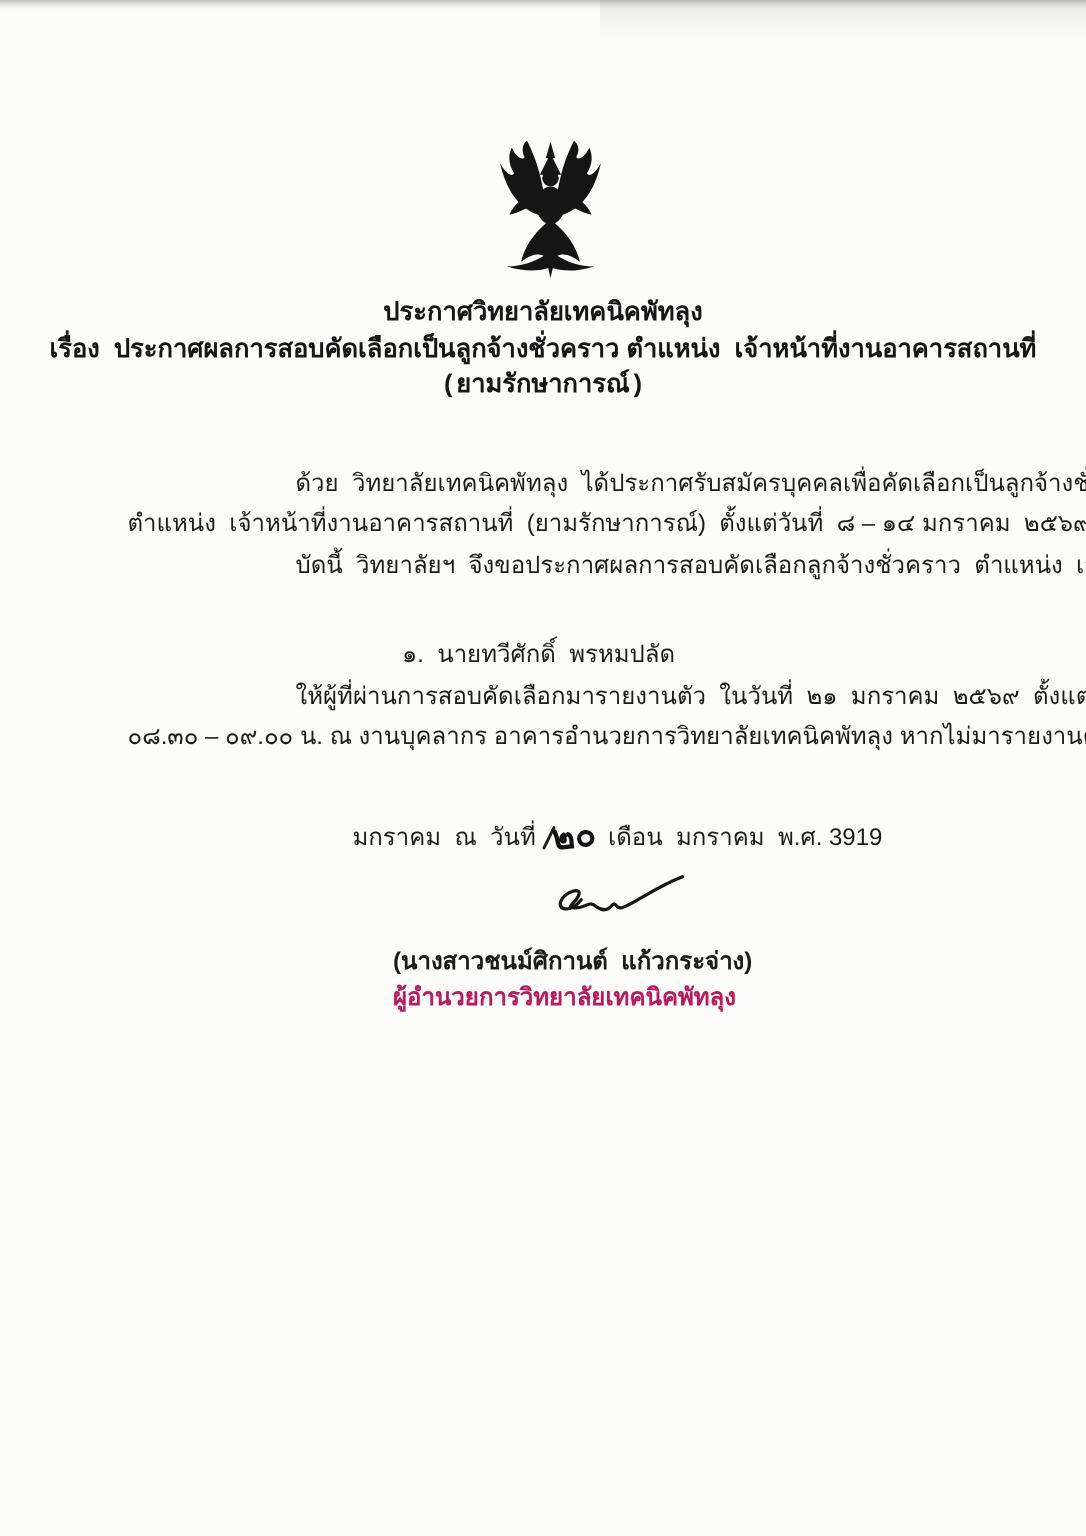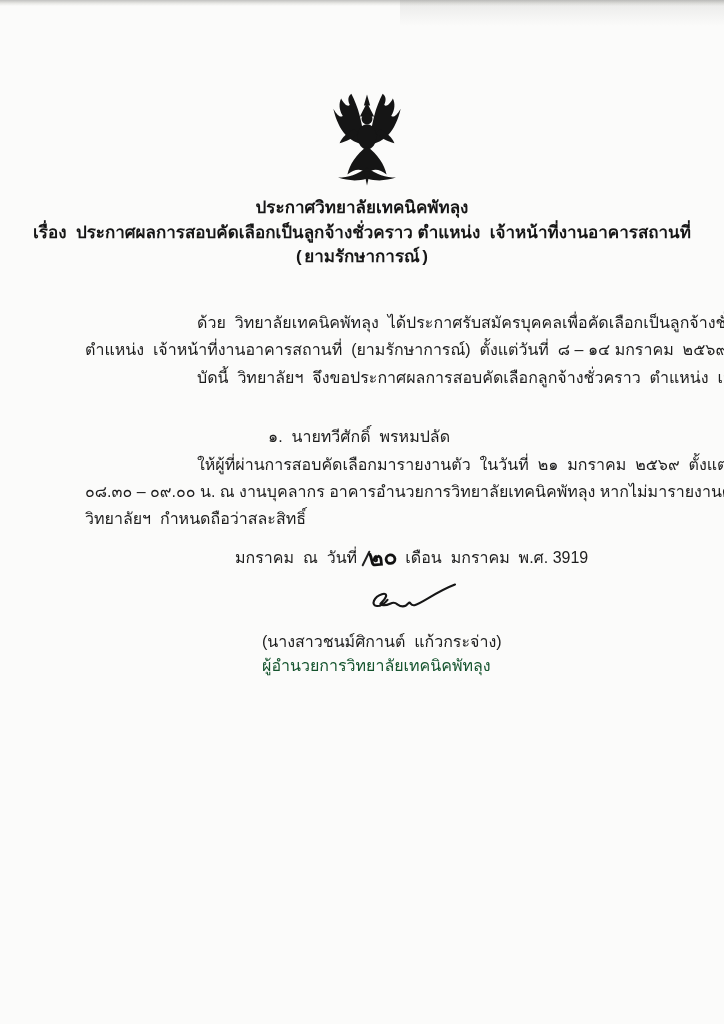--- a/index.html
+++ b/index.html
@@ -58,24 +58,24 @@
   .handwritten{
     display:inline-block;font-size:23px;font-weight:bold;
     transform:rotate(-6deg);margin:0 8px 0 0;position:relative;top:2px;
     color:#111;
   }
   .sig-squiggle{
     position:absolute;top:580px;left:356px;width:108px;height:36px;
   }
   .sig-squiggle svg{width:100%;height:100%;}
   .sig-block{
-    position:absolute;top:630px;left:262px;width:228px;text-align:center;
+    position:absolute;top:630px;left:262px;width:228px;text-align:center;font-weight:bold;
   }
   .sig-name{font-size:16px;line-height:24px;white-space:pre;color:#1c1c1c;}
-  .sig-title{font-size:16px;line-height:24px;white-space:pre;color:#14532d;}
+  .sig-title{font-size:16px;line-height:24px;white-space:pre;color:#be185d;}
 </style>
 </head>
 <body>
 
 <div class="page">
   <div class="scan-edge-top"></div>
   <div class="scan-shade-tr"></div>
 
   <div class="emblem">
     <svg viewBox="0 0 120 120" xmlns="http://www.w3.org/2000/svg">
@@ -101,21 +101,20 @@
 
   <div class="bodyline indent p1-l1">ด้วย  วิทยาลัยเทคนิคพัทลุง  ได้ประกาศรับสมัครบุคคลเพื่อคัดเลือกเป็นลูกจ้างชั่วคราว</div>
   <div class="bodyline p1-l2">ตำแหน่ง  เจ้าหน้าที่งานอาคารสถานที่  (ยามรักษาการณ์)  ตั้งแต่วันที่  ๘ – ๑๔ มกราคม  ๒๕๖๙  นั้น</div>
 
   <div class="bodyline indent p2-l1">บัดนี้  วิทยาลัยฯ  จึงขอประกาศผลการสอบคัดเลือกลูกจ้างชั่วคราว  ตำแหน่ง  เจ้าหน้าที่</div>
 
   <div class="bodyline item">๑.  นายทวีศักดิ์  พรหมปลัด</div>
 
   <div class="bodyline indent p3-l1">ให้ผู้ที่ผ่านการสอบคัดเลือกมารายงานตัว  ในวันที่  ๒๑  มกราคม  ๒๕๖๙  ตั้งแต่เวลา</div>
   <div class="bodyline p3-l2">๐๘.๓๐ – ๐๙.๐๐ น. ณ งานบุคลากร อาคารอำนวยการวิทยาลัยเทคนิคพัทลุง หากไม่มารายงานตัวตามที่</div>
-  <div class="bodyline p3-l3">วิทยาลัยฯ  กำหนดถือว่าสละสิทธิ์</div>
 
   <div class="dateline"><span>มกราคม  ณ  วันที่</span><span class="pen-stroke"></span><span class="handwritten">๒๐</span><span>เดือน  มกราคม  พ.ศ. 3919</span></div>
 
   <div class="sig-squiggle">
     <svg viewBox="0 0 110 40" xmlns="http://www.w3.org/2000/svg">
       <path d="M30,22 C22,32 12,30 15,23 C18,16 31,12 28,19 C25,26 18,27 25,28 C33,29 35,22 41,27 C45,30 49,31 53,26 C56,23 55,29 60,28 C68,26 84,13 105,5" stroke="#161616" stroke-width="2.4" fill="none" stroke-linecap="round" stroke-linejoin="round"></path>
     </svg>
   </div>
 
   <div class="sig-block">

